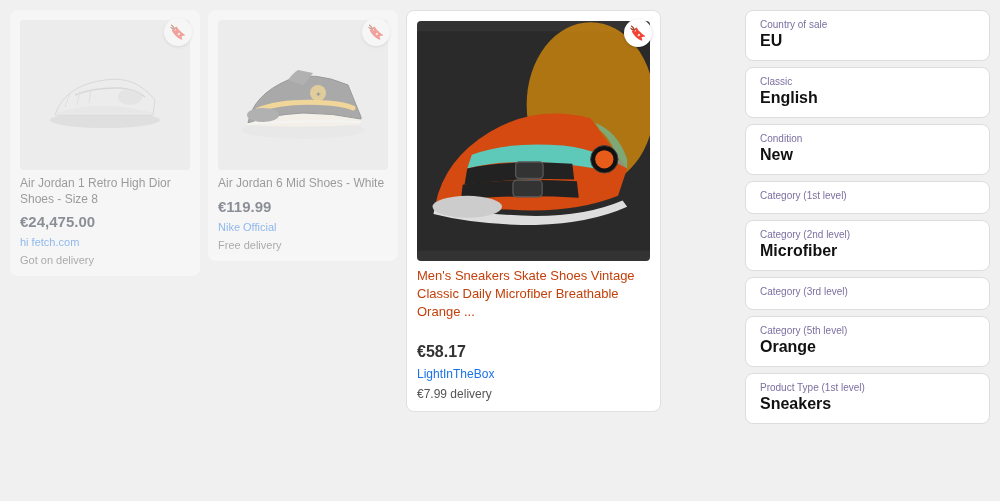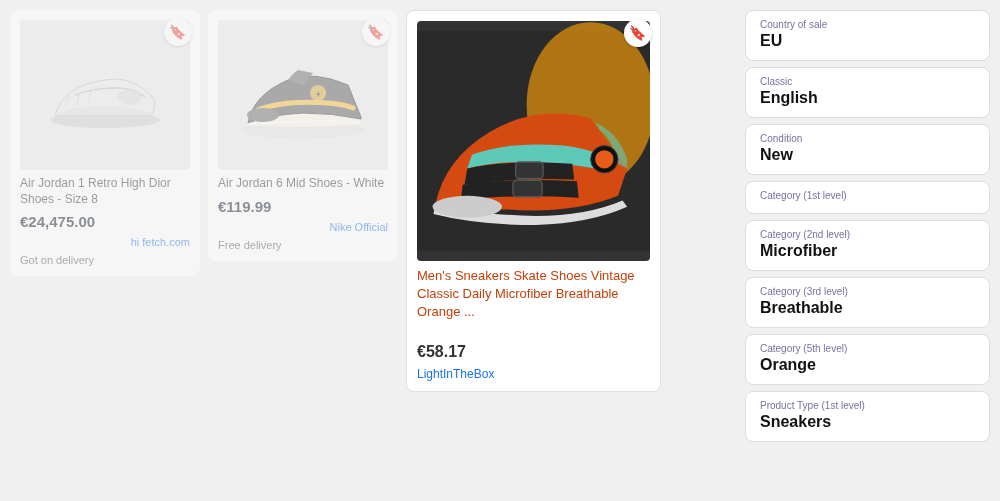--- a/index.html
+++ b/index.html
@@ -96,21 +96,20 @@
     .product-price {
       font-size: 15px;
       font-weight: bold;
       color: #0f172a;
     }
 
     .product-seller {
       font-size: 11px;
       color: #1a73e8;
       cursor: pointer;
-      text-align: right;
     }
 
     .product-delivery {
       font-size: 11px;
       color: #555;
     }
 
     .featured-title {
       font-size: 13px;
       color: #c2410c;
@@ -246,20 +245,21 @@
 
         <path d="M195 100 Q220 110 230 140 L230 150 L220 145 Q215 120 200 108Z" fill="#5ec9b8" opacity="0.6"></path>
 
         <circle cx="205" cy="140" r="15" fill="#111" stroke="#444" stroke-width="1"></circle>
         <circle cx="205" cy="140" r="10" fill="#e85c1a"></circle>
       </svg>
     </div>
     <div class="featured-title">Men's Sneakers Skate Shoes Vintage Classic Daily Microfiber Breathable Orange ...</div>
     <div class="featured-price">€58.17</div>
     <div class="featured-seller">LightInTheBox</div>
+    <div class="featured-delivery">€7.99 delivery</div>
   </div>
 
 </div>
 
 <div class="sidebar">
 
   <div class="filter-card">
     <div class="filter-label">Country of sale</div>
     <div class="filter-value">EU</div>
   </div>
@@ -278,21 +278,20 @@
     <div class="filter-label">Category (1st level)</div>
   </div>
 
   <div class="filter-card">
     <div class="filter-label">Category (2nd level)</div>
     <div class="filter-value">Microfiber</div>
   </div>
 
   <div class="filter-card">
     <div class="filter-label">Category (3rd level)</div>
-    <div class="filter-value">Breathable</div>
   </div>
 
 
   <div class="filter-card">
     <div class="filter-label">Category (5th level)</div>
     <div class="filter-value">Orange</div>
   </div>
 
   <div class="filter-card">
     <div class="filter-label">Product Type (1st level)</div>

